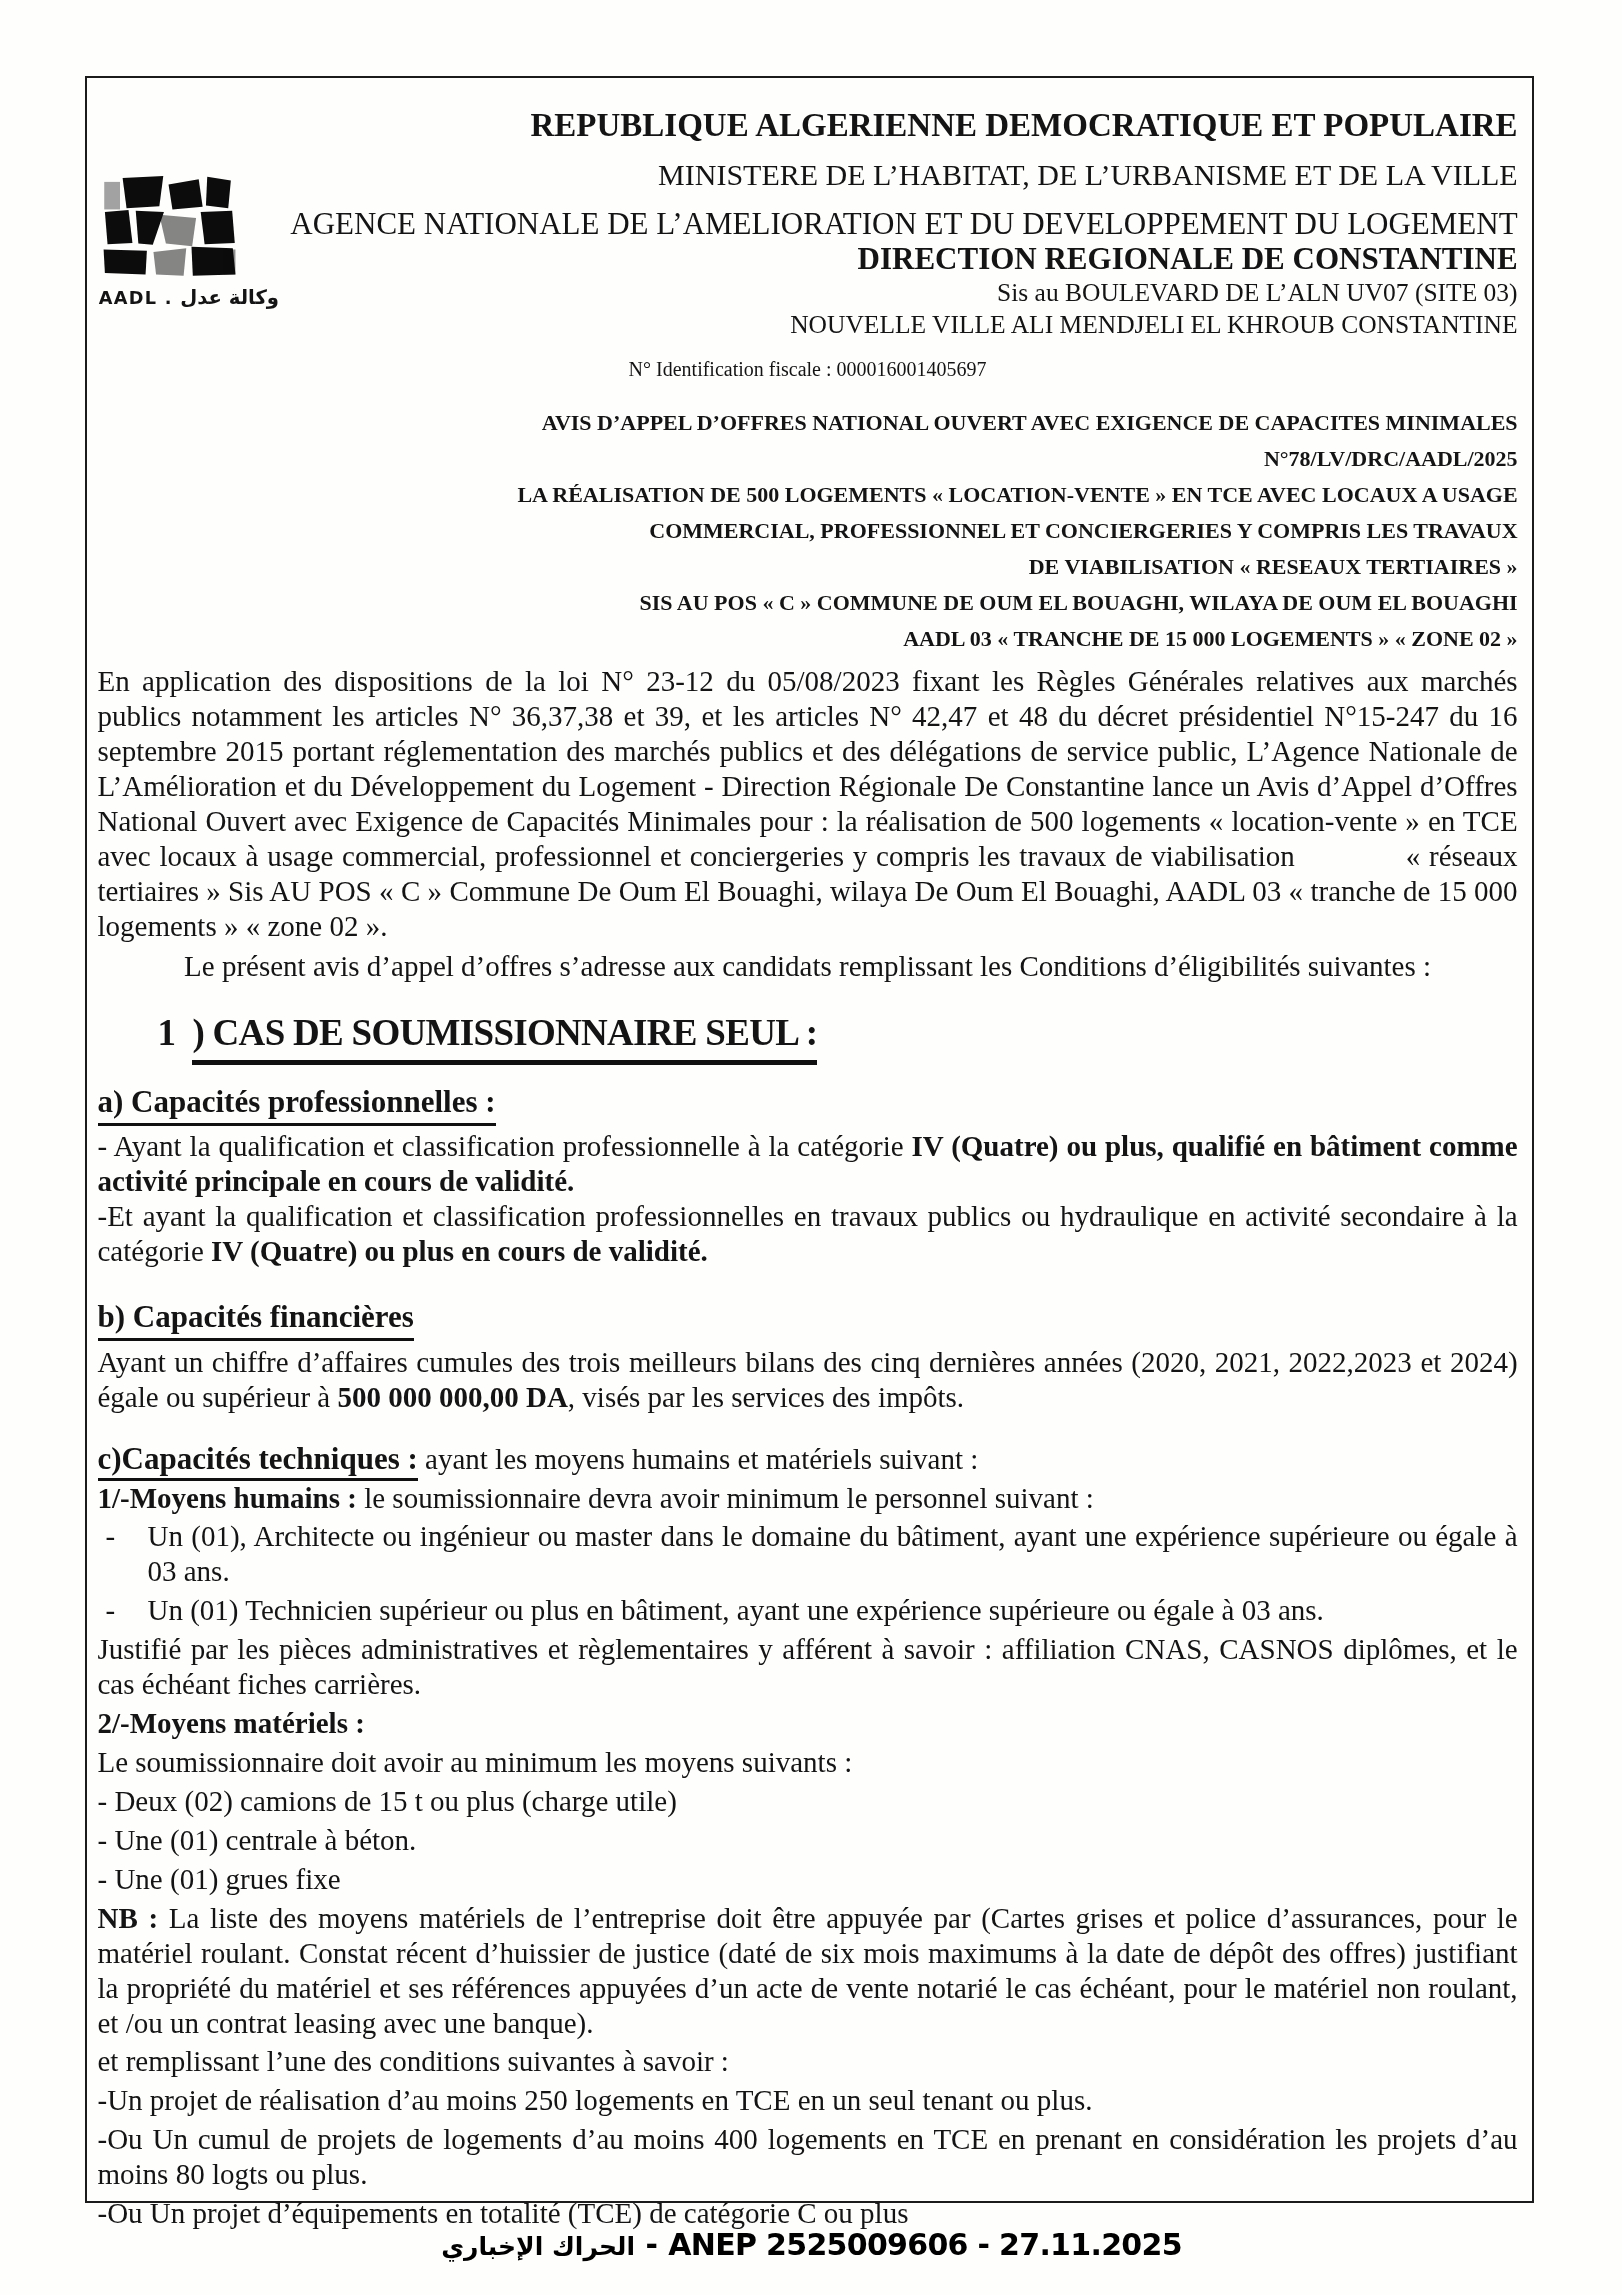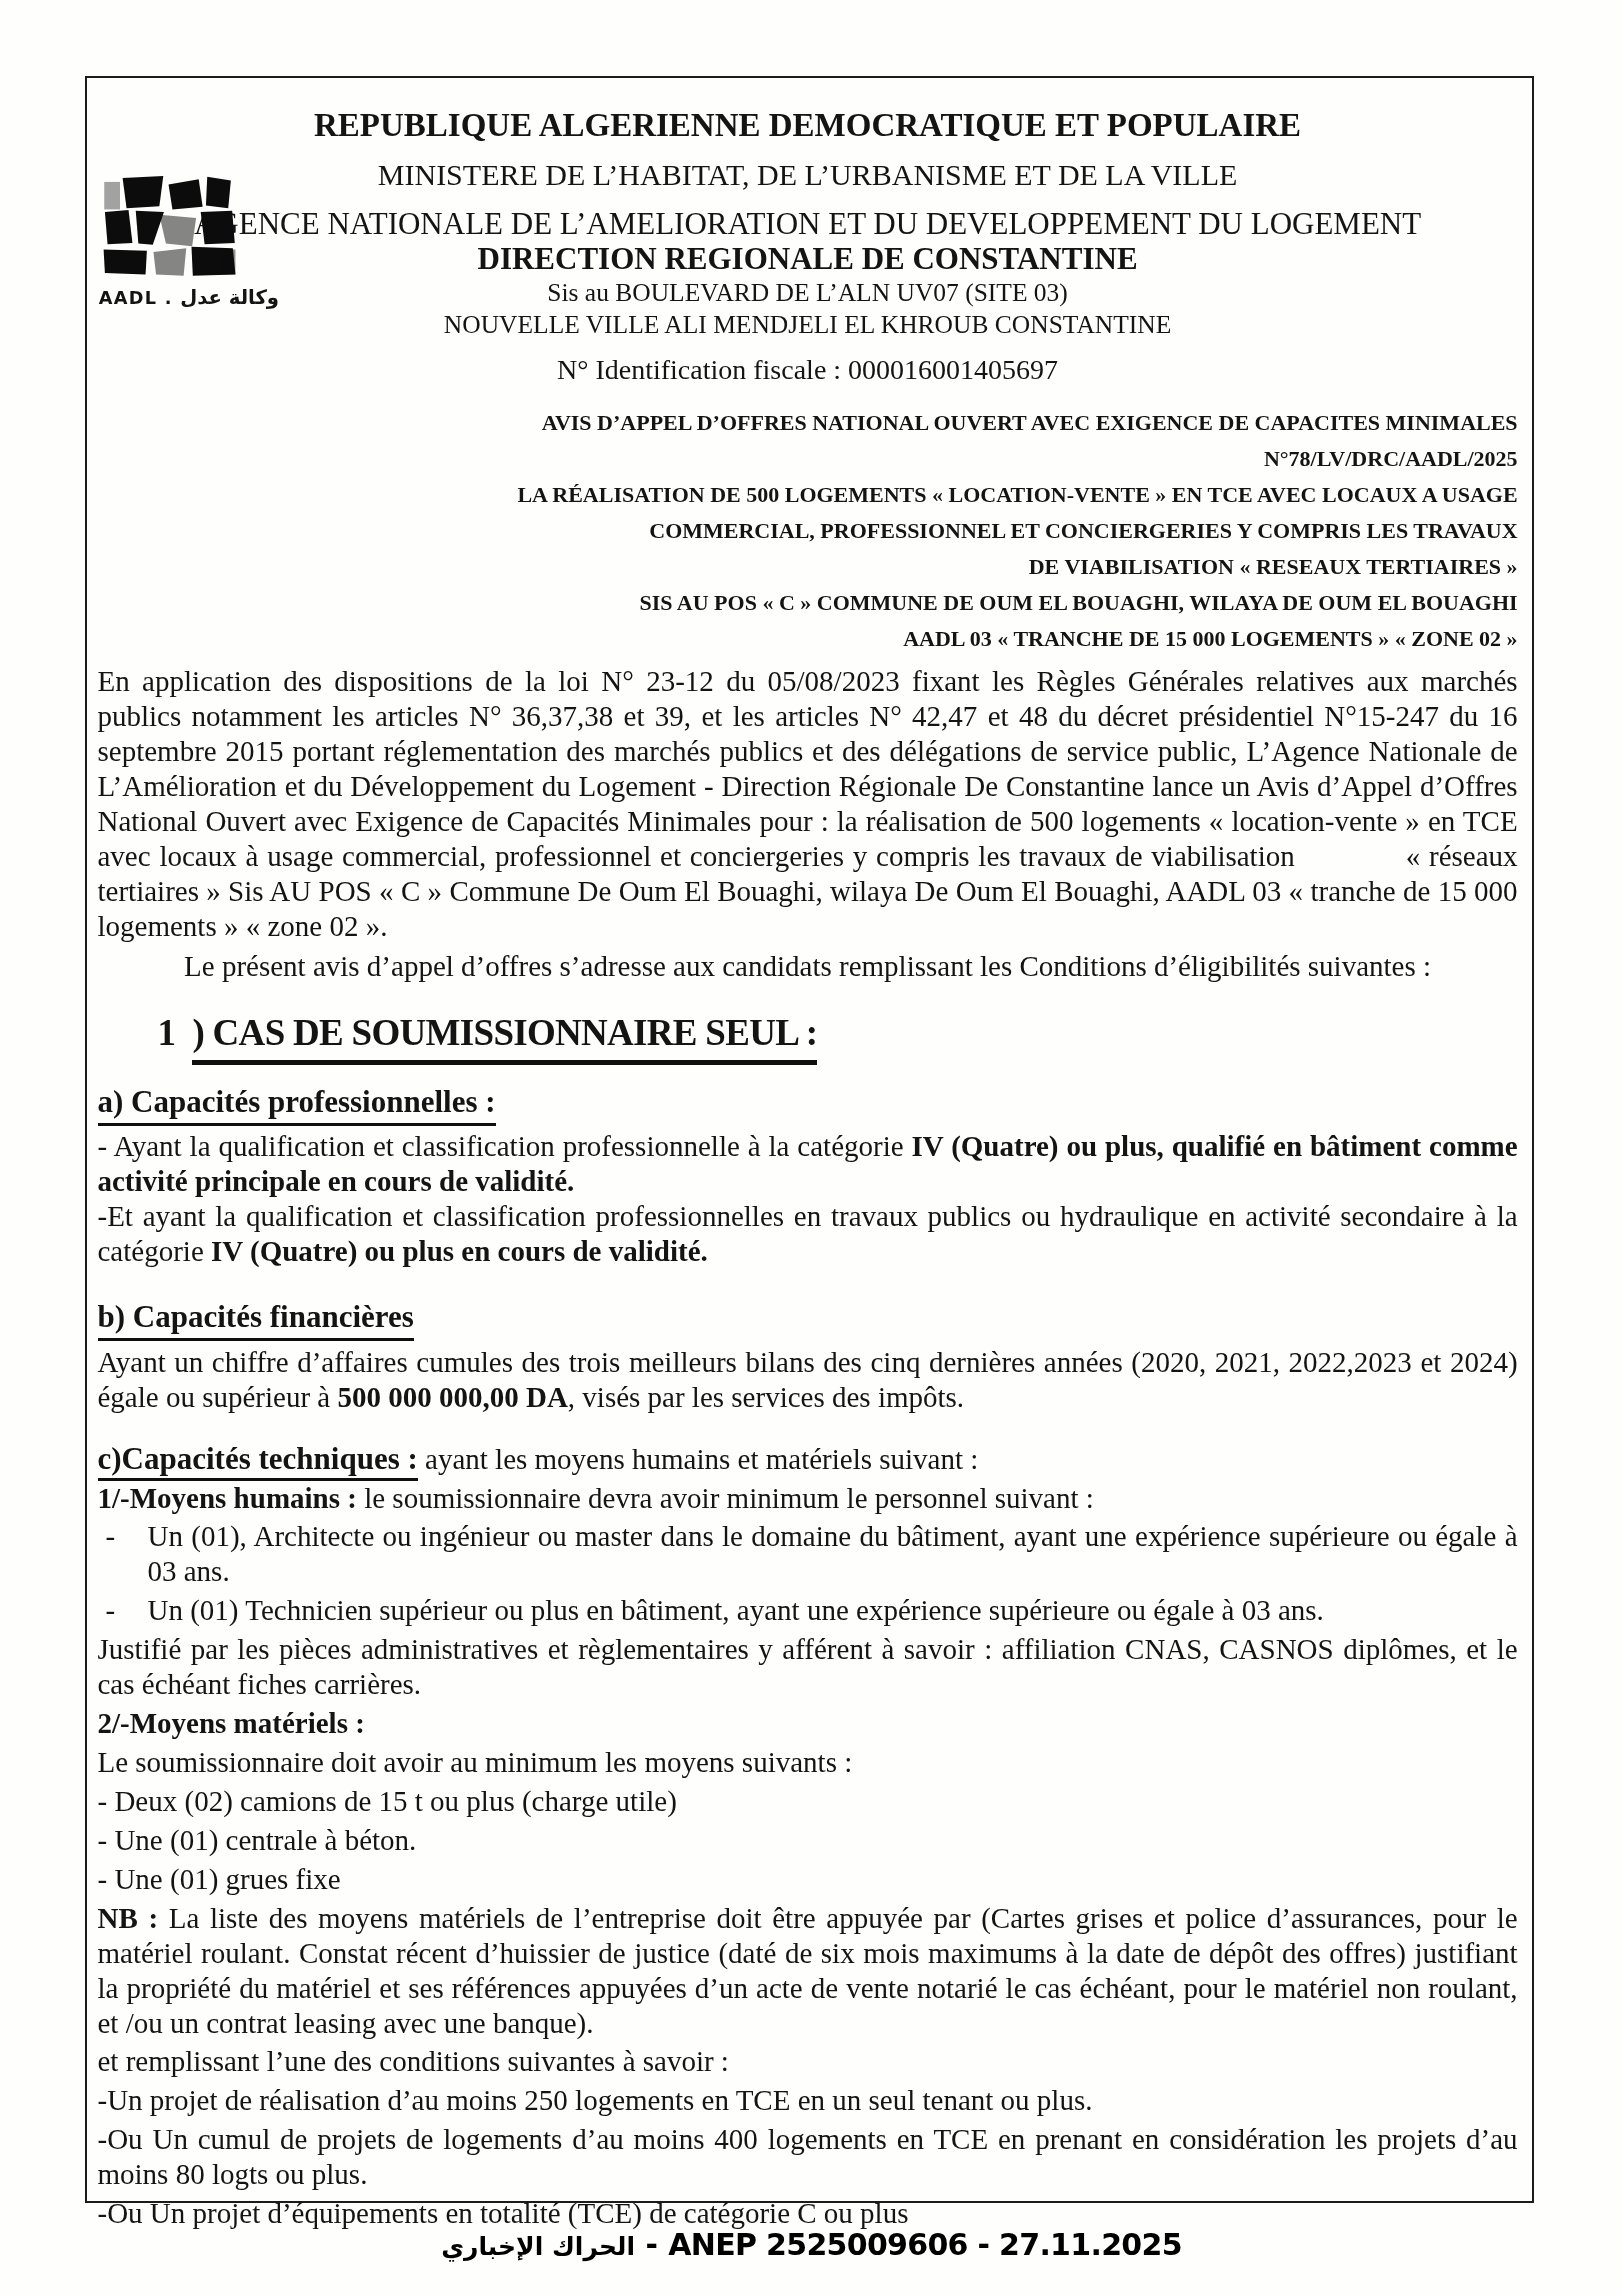--- a/index.html
+++ b/index.html
@@ -8,28 +8,28 @@
     background:#fefefd; overflow:hidden; margin:0 auto;
     font-family:"Liberation Serif","DejaVu Serif",serif;
     color:#141414;
   }
   .frame {
     position:absolute; left:85px; top:76px; width:1449px; height:2127px;
     border:2.6px solid #1b1b1b; box-sizing:border-box;
     padding:27.5px 14.4px 0 10.5px;
   }
   
-  .hdr { text-align:center; }
+  .hdr { text-align:right; }
   .hdr-l1 { font-size:33px; line-height:39px; font-weight:700; }
   .hdr-l2 { font-size:30px; line-height:37px; margin-top:11.8px; }
   .hdr-l3 { font-size:31px; line-height:35px; margin-top:13px; }
   .hdr-l4 { font-size:31px; line-height:35px; font-weight:700; }
   .hdr-l5 { font-size:25.5px; line-height:33px; }
   .hdr-l6 { font-size:25.5px; line-height:31px; }
-  .fiscal  { font-size:28px; line-height:35px; margin-top:11.8px; text-align:center; }
+  .fiscal  { font-size:20px; line-height:35px; margin-top:11.8px; text-align:center; }
   
   .logo { position:absolute; left:11.8px; top:96px; width:151px; text-align:right; }
   .logo svg { display:block; }
   .logo-caption { margin-top:6.5px; font-size:17.7px; font-weight:700; white-space:nowrap;
                   font-family:"DejaVu Sans",sans-serif; letter-spacing:1.3px; }
   .logo-caption .ar { font-size:19.6px; letter-spacing:0; }
   
   .title-block { text-align:right; font-weight:700; font-size:22px; line-height:36px; margin-top:18px; }
   
   .body-text { font-size:29px; line-height:35px; text-align:justify; }

